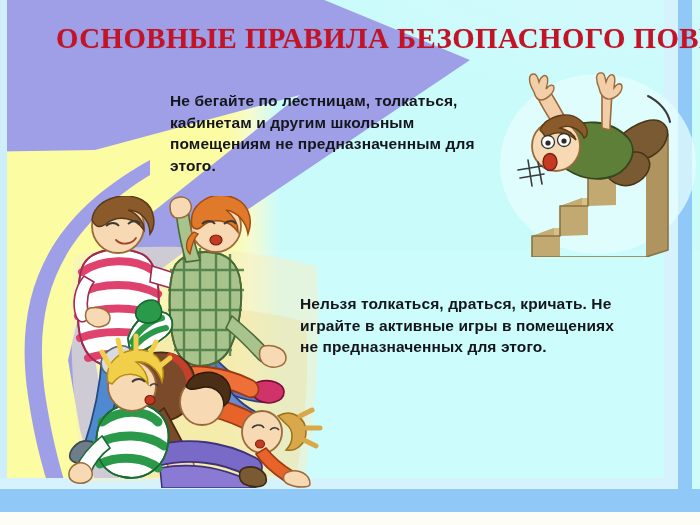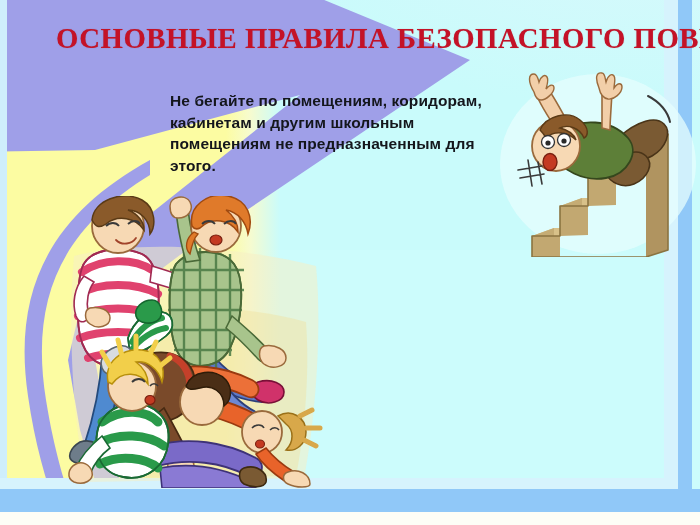--- a/index.html
+++ b/index.html
@@ -302,15 +302,16 @@
         <path d="M186,232 C190,228 196,228 198,232" stroke="#3a3a3a" stroke-width="1.6" fill="none"></path>
         <path d="M204,234 C207,231 211,231 213,234" stroke="#3a3a3a" stroke-width="1.5" fill="none"></path>
         <ellipse cx="194" cy="248" rx="4.5" ry="4" fill="#c43a22" stroke="#7a2010" stroke-width="1.1"></ellipse>
 
         <path d="M200,252 C208,262 218,270 228,276 C236,281 228,292 220,286 C208,278 196,268 190,258 Z" fill="#e8632a" stroke="#9a3a10" stroke-width="1.6"></path>
         <path d="M222,276 C232,272 244,278 244,288 C244,292 230,292 222,288 C216,285 216,278 222,276 Z" fill="#f7d9b4" stroke="#9a6a3c" stroke-width="1.5"></path>
       </g>
     </svg>
   </div>
 
-  <div class="textblock tb-1">Не бегайте по помещениям, коридорам, кабинетам и другим школьным помещениям не предназначенным для этого.</div>
+  <div class="textblock tb-1">Не бегайте по лестницам, толкаться, кабинетам и другим школьным помещениям не предназначенным для этого.</div>
+  <div class="textblock tb-2">Нельзя толкаться, драться, кричать. Не играйте в активные игры в помещениях не предназначенных для этого.</div>
 
 </div>
 
 </body></html>

